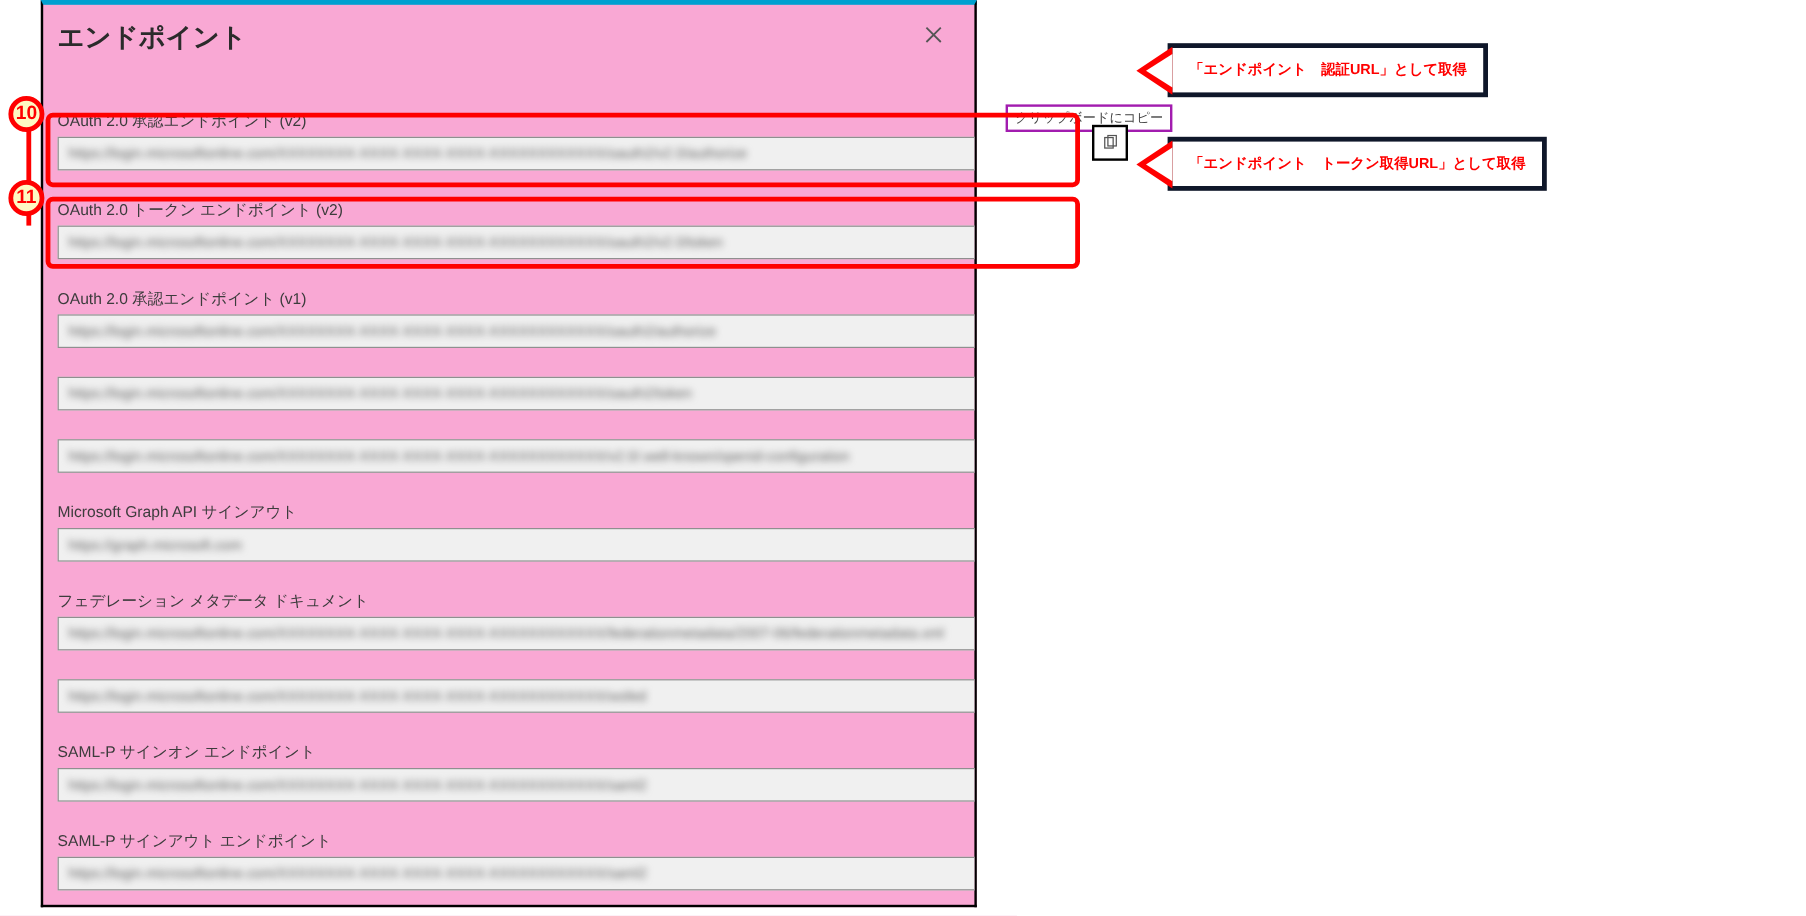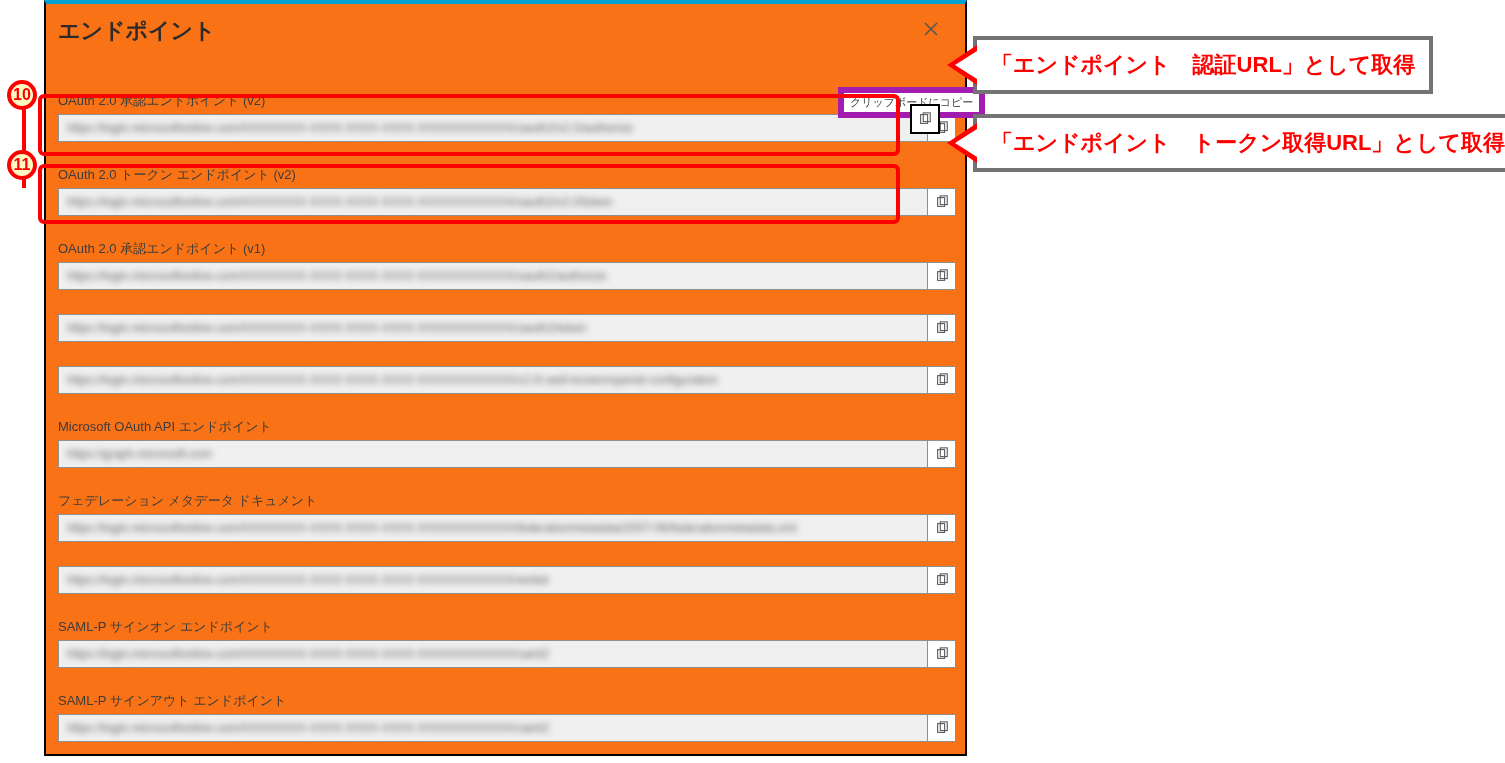--- a/index.html
+++ b/index.html
@@ -9,27 +9,27 @@
     background: #fff;
     width: 1505px;
   }
   .page {
     position: relative;
     width: 1505px;
     height: 763px;
   }
   .dialog {
     position: absolute;
-    left: 44px;
+    left: 34px;
     top: 0;
-    width: 923px;
+    width: 780px;
     height: 756px;
     border: 2px solid #000;
     border-top: 4px solid #00a0d0;
-    background: #f97316;
+    background: #f9a8d4;
     box-sizing: border-box;
     overflow: hidden;
   }
   .dialog-header {
     position: relative;
     height: 58px;
   }
   .dialog-title {
     position: absolute;
     left: 12px;
@@ -133,24 +133,24 @@
     justify-content: center;
     z-index: 12;
     box-sizing: border-box;
   }
   .b10 { left: 7px; top: 80px; }
   .b11 { left: 7px; top: 150px; }
 
   
   .callout {
     position: absolute;
-    border: 4px solid #737373;
+    border: 4px solid #0f172a;
     background: #fff;
     padding: 10px 14px;
-    font-size: 22px;
+    font-size: 12px;
     font-weight: 700;
     color: #ff0000;
     white-space: nowrap;
     z-index: 20;
   }
   
   .callout::before {
     content: "";
     position: absolute;
     left: -30px;
@@ -178,21 +178,21 @@
   .co2 { left: 973px; top: 114px; }
 
   
   .tooltip {
     position: absolute;
     left: 838px;
     top: 87px;
     font-size: 11px;
     color: #444;
     background: #fff;
-    border: 6px solid #a21caf;
+    border: 2px solid #a21caf;
     padding: 2px 6px;
     z-index: 8;
   }
   .copy-hl {
     position: absolute;
     left: 910px;
     top: 104px;
     width: 30px;
     height: 30px;
     border: 2px solid #000;
@@ -284,21 +284,21 @@
             </div>
             <div class="copy-btn">
               <svg viewBox="0 0 16 16">
                 <rect x="3" y="3" width="8" height="10" stroke-width="1.2"></rect>
                 <rect x="6" y="1" width="8" height="10" stroke-width="1.2"></rect>
               </svg>
             </div>
           </div>
         </div>
         <div class="item">
-          <div class="item-label">Microsoft OAuth API エンドポイント</div>
+          <div class="item-label">Microsoft Graph API サインアウト</div>
           <div class="item-row">
             <div class="item-input">
               <span class="blur-text">https://graph.microsoft.com</span>
             </div>
             <div class="copy-btn">
               <svg viewBox="0 0 16 16">
                 <rect x="3" y="3" width="8" height="10" stroke-width="1.2"></rect>
                 <rect x="6" y="1" width="8" height="10" stroke-width="1.2"></rect>
               </svg>
             </div>

